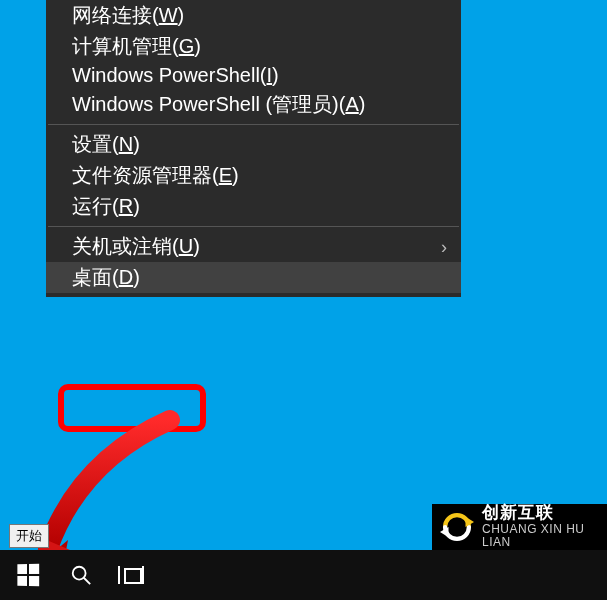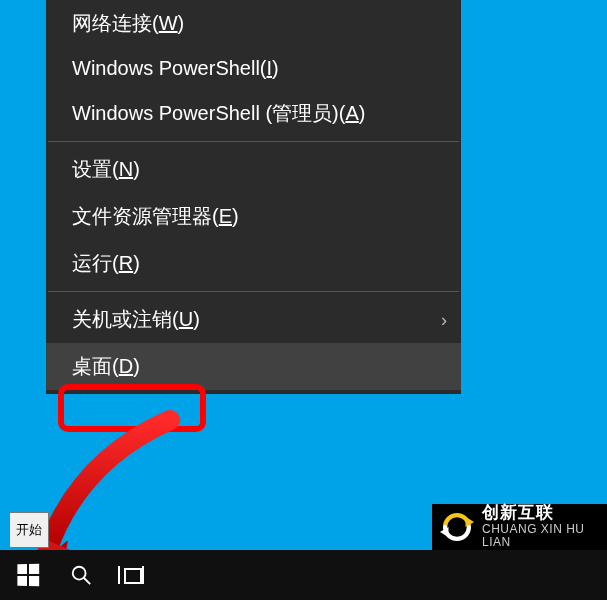--- a/index.html
+++ b/index.html
@@ -11,21 +11,21 @@
   }
   .context-menu {
     position: absolute;
     left: 46px; top: 0;
     width: 415px;
     background: #2b2b2b;
     color: #fff;
     padding-bottom: 4px;
   }
   .menu-item {
-    padding: 10px 26px;
+    padding: 2px 26px;
     font-size: 20px;
     color: #ffffff;
     position: relative;
     cursor: default;
   }
   .menu-item.hovered {
     background: #414141;
   }
   .menu-item .underline { text-decoration: underline; }
   .menu-sep {
@@ -96,21 +96,21 @@
     width: 14px; height: 12px;
     border: 2px solid #fff;
   }
   .tooltip {
     position: absolute;
     left: 9px; bottom: 52px;
     background: #f0f0f0;
     color: #000;
     border: 1px solid #777;
     font-size: 13px;
-    padding: 8px 6px;
+    padding: 2px 6px;
   }
   .brand-badge {
     position: absolute;
     right: 0; bottom: 50px;
     width: 175px; height: 46px;
     background: #000;
     display: flex;
     align-items: center;
     padding: 0 8px;
     gap: 8px;
@@ -127,20 +127,21 @@
   .brand-text .cn { font-size: 17px; font-weight: 600; letter-spacing: 1px;}
   .brand-text .en { font-size: 12px; color: #ccc; letter-spacing: 0.5px;}
 </style>
 </head>
 <body>
 
 <div class="desktop">
 
   <div class="context-menu" id="context-menu">
       <div class="menu-item"><span>网络连接</span><span>(<span class="underline">W</span>)</span></div>
+      <div class="menu-item"><span>计算机管理</span><span>(<span class="underline">G</span>)</span></div>
       <div class="menu-item"><span>Windows PowerShell</span><span>(<span class="underline">I</span>)</span></div>
       <div class="menu-item"><span>Windows PowerShell (管理员)</span><span>(<span class="underline">A</span>)</span></div>
       <div class="menu-sep"></div>
       <div class="menu-item"><span>设置</span><span>(<span class="underline">N</span>)</span></div>
       <div class="menu-item"><span>文件资源管理器</span><span>(<span class="underline">E</span>)</span></div>
       <div class="menu-item"><span>运行</span><span>(<span class="underline">R</span>)</span></div>
       <div class="menu-sep"></div>
       <div class="menu-item"><span>关机或注销</span><span>(<span class="underline">U</span>)</span><span class="submenu-arrow">›</span></div>
       <div class="menu-item hovered"><span>桌面</span><span>(<span class="underline">D</span>)</span></div>
     </div>

